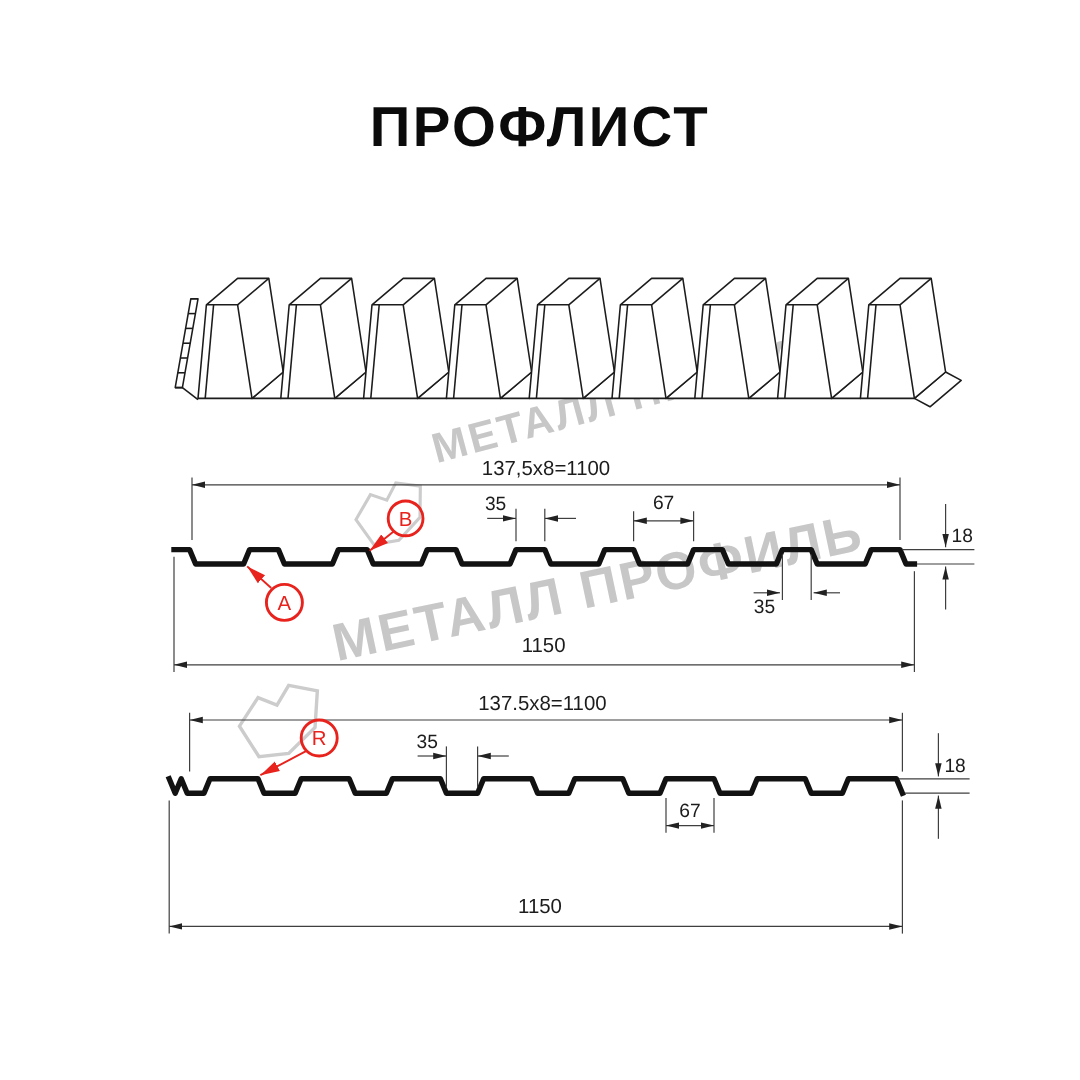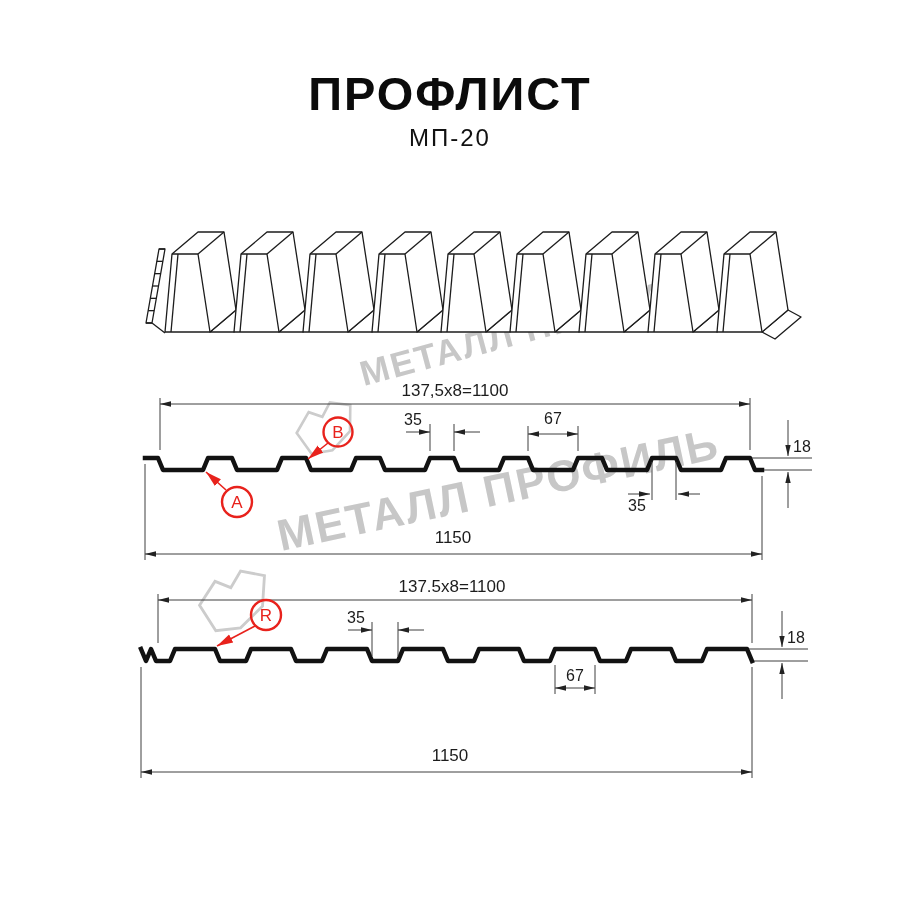--- a/index.html
+++ b/index.html
@@ -1,18 +1,18 @@
 <!DOCTYPE html>
 <html><head>
 <meta charset="utf-8">
 <style>
   html,body{margin:0;padding:0;background:#fff;}
   #page{position:relative;width:900px;height:900px;background:#ffffff;overflow:hidden;
         font-family:"Liberation Sans",sans-serif;}
-  .hdr{position:absolute;left:0;width:900px;text-align:center;color:#0b0b0b;}
+  .hdr{position:absolute;left:0;width:900px;text-align:center;color:#0b0b0b;margin-top:12px;}
   #title{top:66px;font-size:47px;font-weight:800;letter-spacing:2px;}
   #subtitle{top:124px;font-size:24px;font-weight:500;letter-spacing:2px;color:#111;}
   #footer{position:absolute;top:794px;left:0;width:900px;text-align:center;
           font-size:19px;font-weight:600;letter-spacing:0.8px;color:#161616;}
   svg{position:absolute;top:0;left:0;}
   text{font-family:"Liberation Sans",sans-serif;}
   .dim{font-size:16px;fill:#1c1c1c;}
   .dimbig{font-size:17px;fill:#1c1c1c;}
   .thin{stroke:#3f3f3f;stroke-width:1;fill:none;}
   .prof{stroke:#121212;stroke-width:4.5;fill:none;stroke-linejoin:round;stroke-linecap:square;}
@@ -21,21 +21,20 @@
   .redtx{font-size:17px;fill:#e8221c;font-weight:500;}
   .wmtx{font-weight:700;fill:#c7c7c7;letter-spacing:2px;}
   .sheet{stroke:#1c1c1c;stroke-width:1.3;stroke-linejoin:round;}
 </style>
 </head>
 <body>
 
 <div id="page">
 
   <div id="title" class="hdr">ПРОФЛИСТ</div>
-  <div id="subtitle" class="hdr">МП-20</div>
 
   <svg width="900" height="900" viewBox="0 0 900 900">
     <defs>
       <marker id="ma" orient="auto-start-reverse" markerWidth="12" markerHeight="8" refX="11" refY="4">
         <path d="M11,4 L0,1.3 L0,6.7 Z" fill="#222"></path>
       </marker>
       <marker id="mr" orient="auto" markerWidth="11" markerHeight="8" refX="10" refY="4">
         <path d="M10,4 L0,1.2 L0,6.8 Z" fill="#e8221c"></path>
       </marker>
     </defs>

